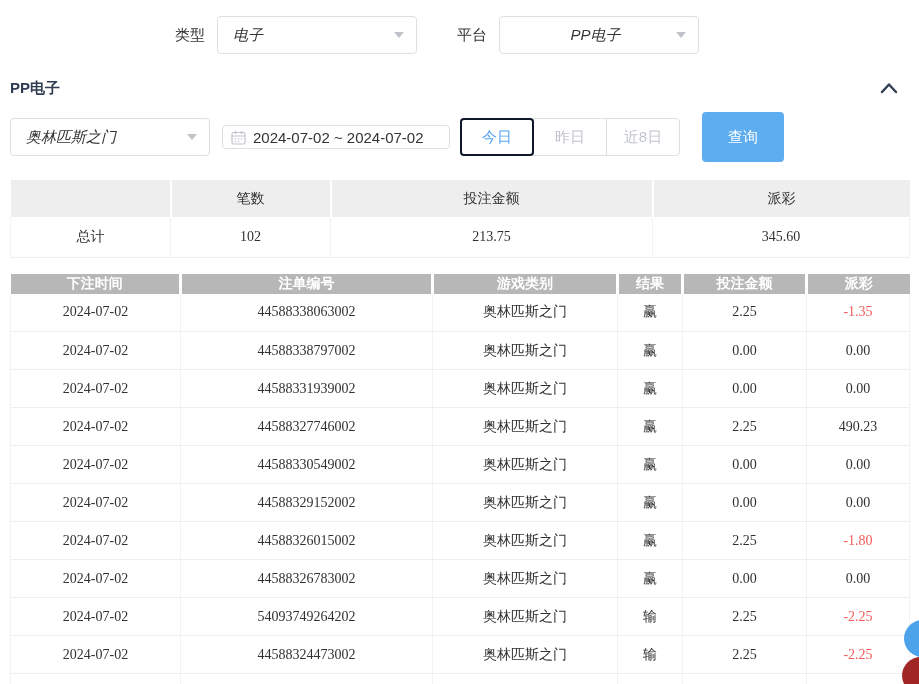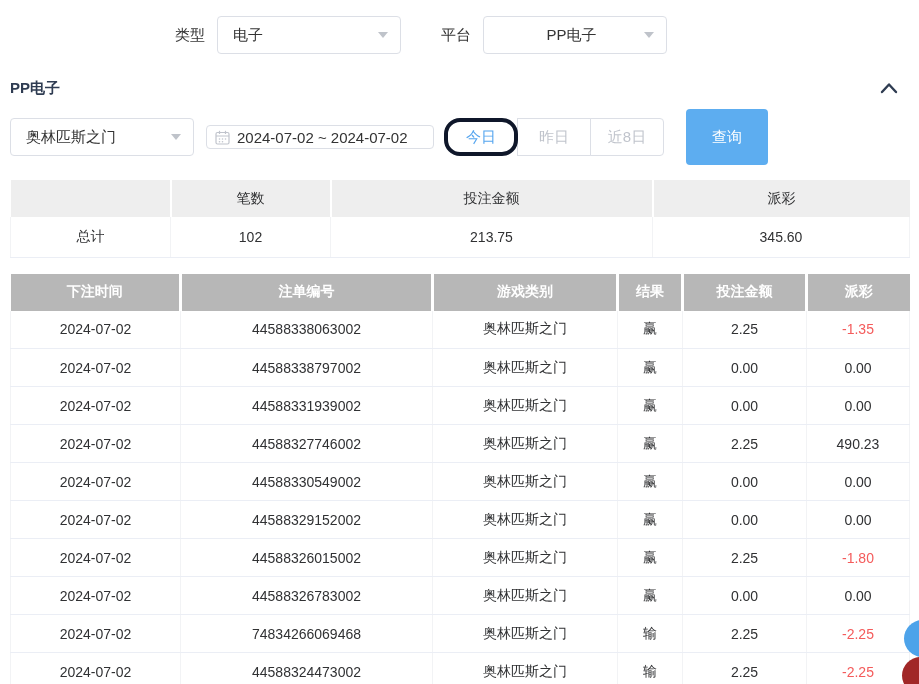--- a/index.html
+++ b/index.html
@@ -20,29 +20,30 @@
     padding-left: 175px;
     height: 38px;
   }
   .filter-label {
     font-size: 15px;
     color: #333;
     margin-right: 12px;
     white-space: nowrap;
   }
   .select-box {
-    width: 184px;
+    width: 200px;
     height: 38px;
     border: 1px solid #dcdfe6;
     border-radius: 4px;
     background: #fff;
     display: flex;
     align-items: center;
     padding: 0 12px 0 15px;
     cursor: pointer;
+    font-style: italic;
   }
   .select-box .select-value {
     flex: 1;
     font-size: 15px;
     color: #333;
     white-space: nowrap;
     overflow: hidden;
   }
   .caret-down {
     width: 0; height: 0;
@@ -102,44 +103,44 @@
     color: #c0c4cc;
     display: flex;
     align-items: center;
     justify-content: center;
     cursor: pointer;
     margin-left: -1px;
   }
   .seg-btn:first-child { border-radius: 4px 0 0 4px; margin-left: 0; }
   .seg-btn:last-child { border-radius: 0 4px 4px 0; text-align: center; }
   .seg-btn.active {
-    border: 4px solid #0f172a;
+    border: 2px solid #0f172a;
     color: #55a5ef;
-    border-radius: 16px;
+    border-radius: 4px;
     position: relative;
     z-index: 2;
   }
   .search-btn {
     margin-left: 22px;
     width: 82px;
-    height: 56px;
+    height: 50px;
     background: #5dadf0;
     border: none;
     border-radius: 4px;
     color: #fff;
     font-size: 15px;
     font-family: inherit;
     cursor: pointer;
     display: flex;
     align-items: center;
     justify-content: center;
   }
 
   
-  table { border-collapse: collapse; table-layout: fixed; }
+  table { border-collapse: collapse; table-layout: fixed; font-family: Liberation Serif, serif; }
   .summary-table { width: 899px; margin: 24px 10px 0 10px; }
   .summary-table th {
     background: #eeeeee;
     height: 37px;
     font-size: 14px;
     font-weight: normal;
     color: #303133;
     text-align: center;
     border-right: 2px solid #ffffff;
   }
@@ -155,21 +156,21 @@
   }
   .summary-table td:first-child { border-left: 1px solid #f2f3f5; }
 
   
   .detail-table { width: 899px; margin: 16px 10px 0 10px; }
   .detail-table th {
     background: #b7b7b7;
     color: #ffffff;
     font-size: 14px;
     font-weight: bold;
-    height: 37px;
+    height: 20px;
     text-align: center;
     border-right: 3px solid #ffffff;
   }
   .detail-table th:last-child { border-right: none; }
   .detail-table td {
     height: 38px;
     background: #fff;
     font-size: 14px;
     color: #303133;
     text-align: center;
@@ -371,21 +372,21 @@
     <td>2024-07-02</td>
     <td>44588326783002</td>
     <td>奥林匹斯之门</td>
     <td>赢</td>
     <td>0.00</td>
     <td>0.00</td>
   </tr>
 
   <tr>
     <td>2024-07-02</td>
-    <td>74834266069468</td>
+    <td>54093749264202</td>
     <td>奥林匹斯之门</td>
     <td>输</td>
     <td>2.25</td>
     <td class="neg">-2.25</td>
   </tr>
 
   <tr>
     <td>2024-07-02</td>
     <td>44588324473002</td>
     <td>奥林匹斯之门</td>

